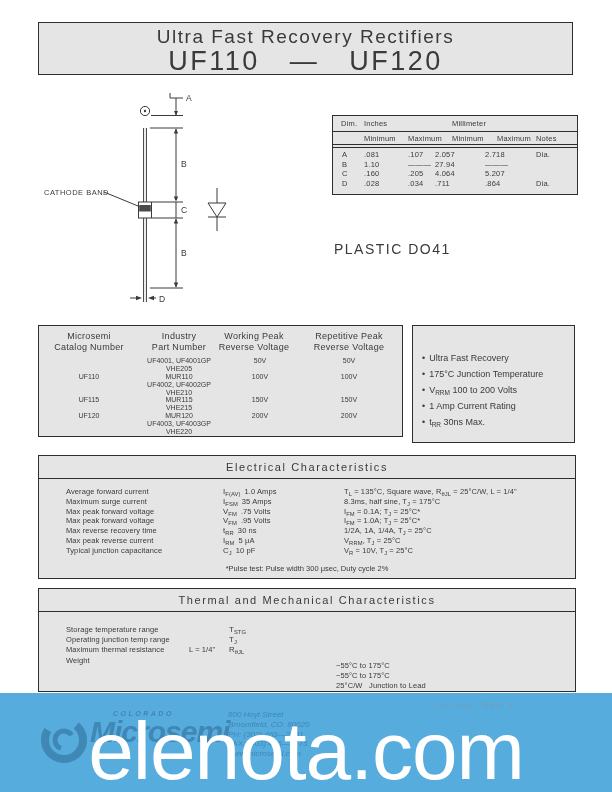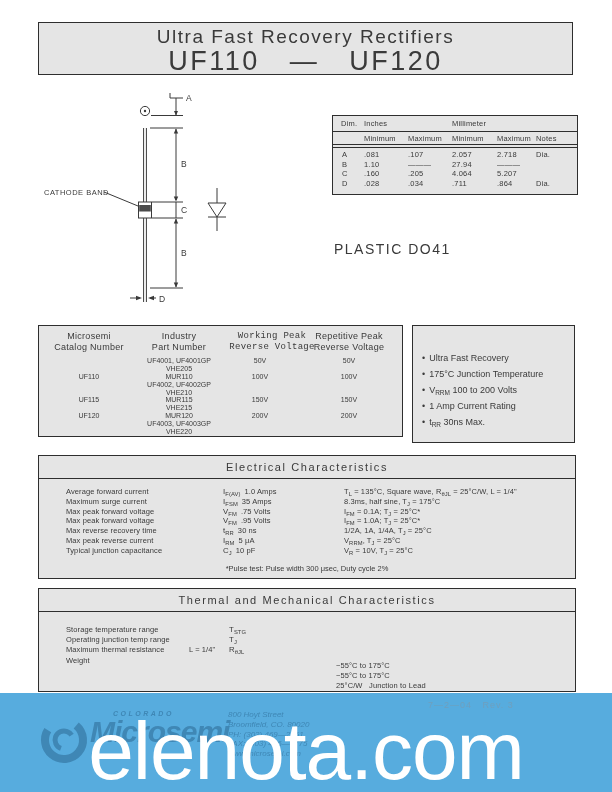--- a/index.html
+++ b/index.html
@@ -19,29 +19,29 @@
   .drawing .dimlbl{font-size:8.5px;}
 
   
   .dim-table{left:332px;top:115px;width:246px;height:80px;font-size:7.5px;letter-spacing:0.2px;text-decoration:underline;}
   .dim-table .hrule{position:absolute;left:0;right:0;border-top:1.2px solid #2e2e2e;}
   .dim-table .dblrule{position:absolute;left:0;right:0;height:2.4px;border-top:1.1px solid #2e2e2e;border-bottom:1.1px solid #2e2e2e;}
   .dim-gh span,.dim-ch span{position:absolute;white-space:nowrap;}
   .dimrow{position:relative;height:9.7px;}
   .dimrow span{position:absolute;white-space:nowrap;}
   .c-dim{left:9px;} .c-inmin{left:31px;} .c-inmax{left:75px;}
-  .c-mmmin{left:119px;text-align:right;} .c-mmmax{left:164px;text-align:center;} .c-notes{left:203px;text-align:right;}
+  .c-mmmin{left:102px;text-align:right;} .c-mmmax{left:152px;text-align:center;} .c-notes{left:203px;text-align:right;}
 
   .plastic{left:334px;top:241px;font-size:14px;letter-spacing:1.5px;}
 
   
   .cat-table{left:38px;top:325px;width:365px;height:112px;}
   .cat-h{position:absolute;top:5px;text-align:center;font-size:9px;line-height:10.5px;letter-spacing:0.3px;}
   .cat-h1{left:0;width:100px;} .cat-h2{left:78px;width:124px;}
-  .cat-h3{left:178px;width:110px;font-family:Liberation Mono, monospace;} .cat-h4{left:255px;width:110px;}
+  .cat-h3{left:160px;width:110px;} .cat-h4{left:255px;width:110px;}
   .cat-lines{position:absolute;left:0;top:31px;width:100%;}
   .catline{position:relative;height:7.9px;font-size:7px;}
   .catline span{position:absolute;text-align:center;white-space:nowrap;}
   .cl-cat{left:0;width:100px;} .cl-ind{left:78px;width:124px;}
   .cl-wrk{left:166px;width:110px;} .cl-rep{left:255px;width:110px;}
 
   
   .feat-box{left:412px;top:325px;width:163px;height:118px;}
   .feat-list{position:absolute;left:9px;top:27px;font-size:9px;}
   .feat-item{position:relative;height:16px;white-space:nowrap;}

